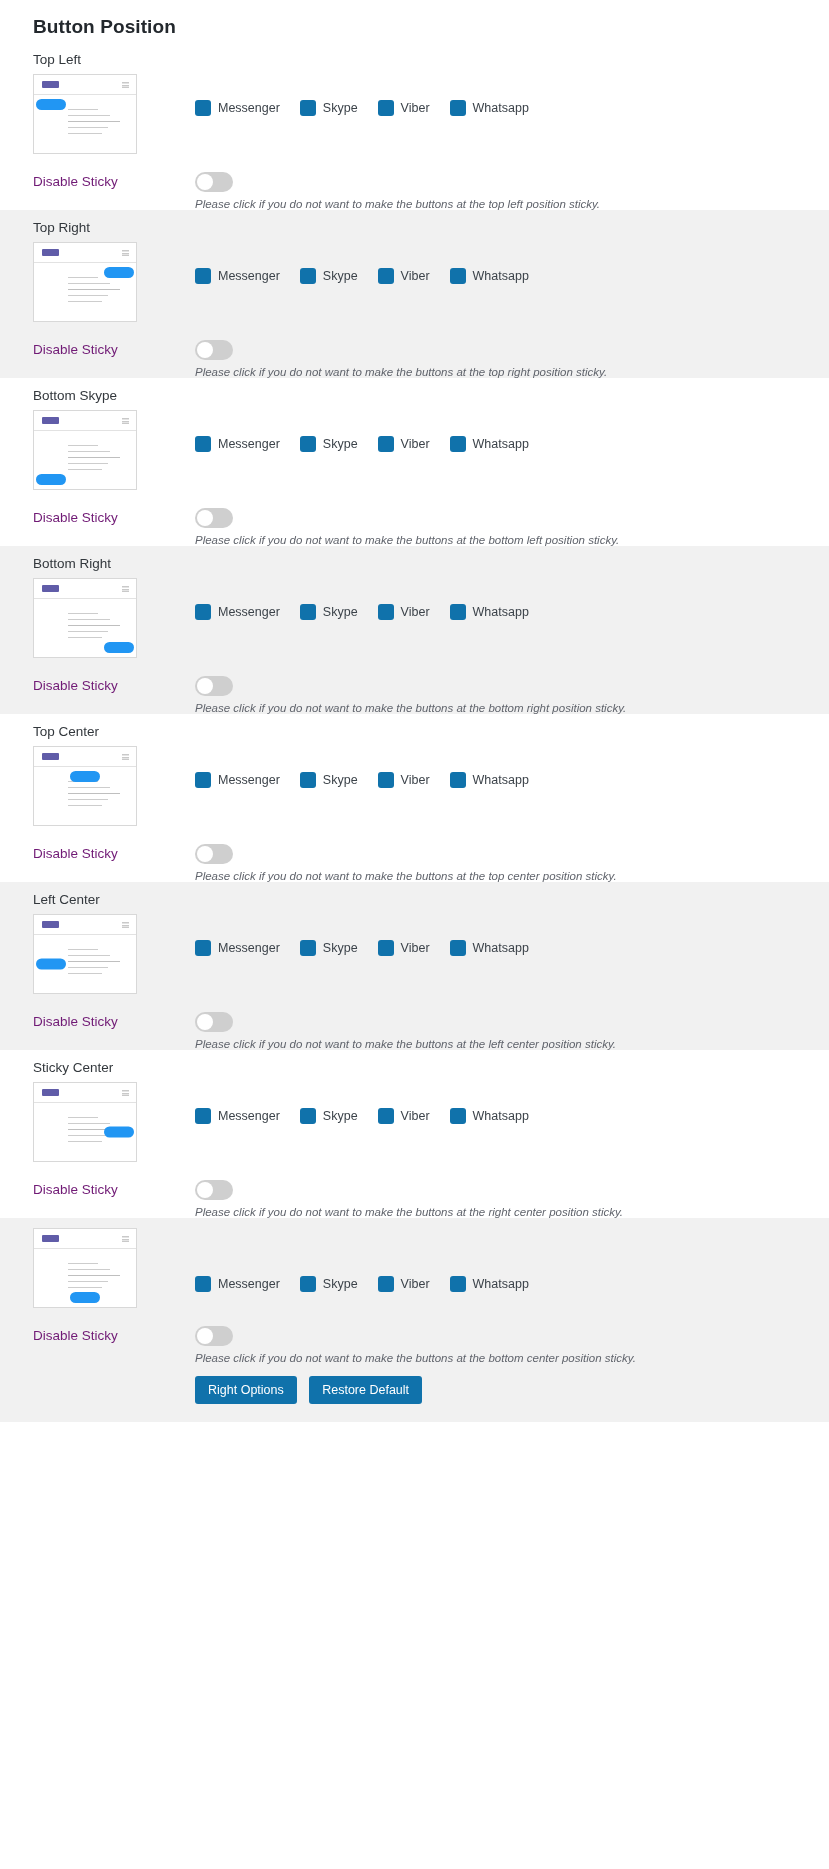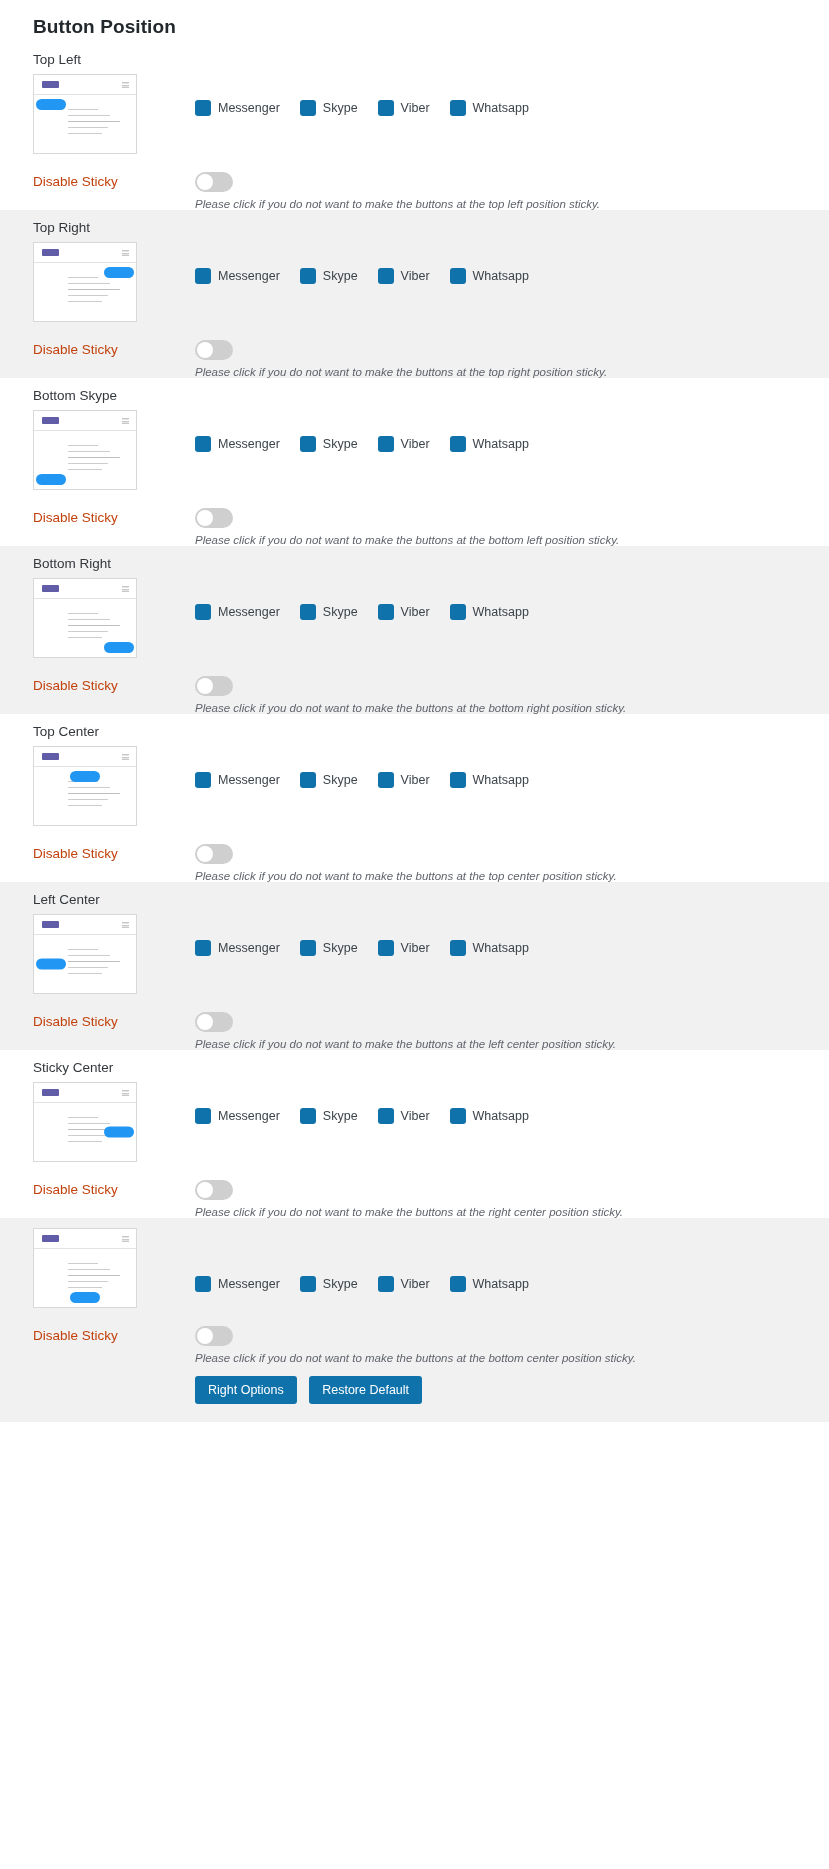--- a/index.html
+++ b/index.html
@@ -129,21 +129,21 @@
   
   .sticky-row{
     position:relative;
     margin-top:18px;
     height:22px;
   }
   .sticky-label{
     position:absolute;
     left:33px; top:2px;
     font-size:13.5px;
-    color:#c2410c;
+    color:#701a75;
   }
   .toggle{
     position:absolute;
     left:195px; top:0;
     width:38px;height:20px;
     border-radius:11px;
     background:#cfcfcf;
   }
   .toggle .knob{
     position:absolute;

